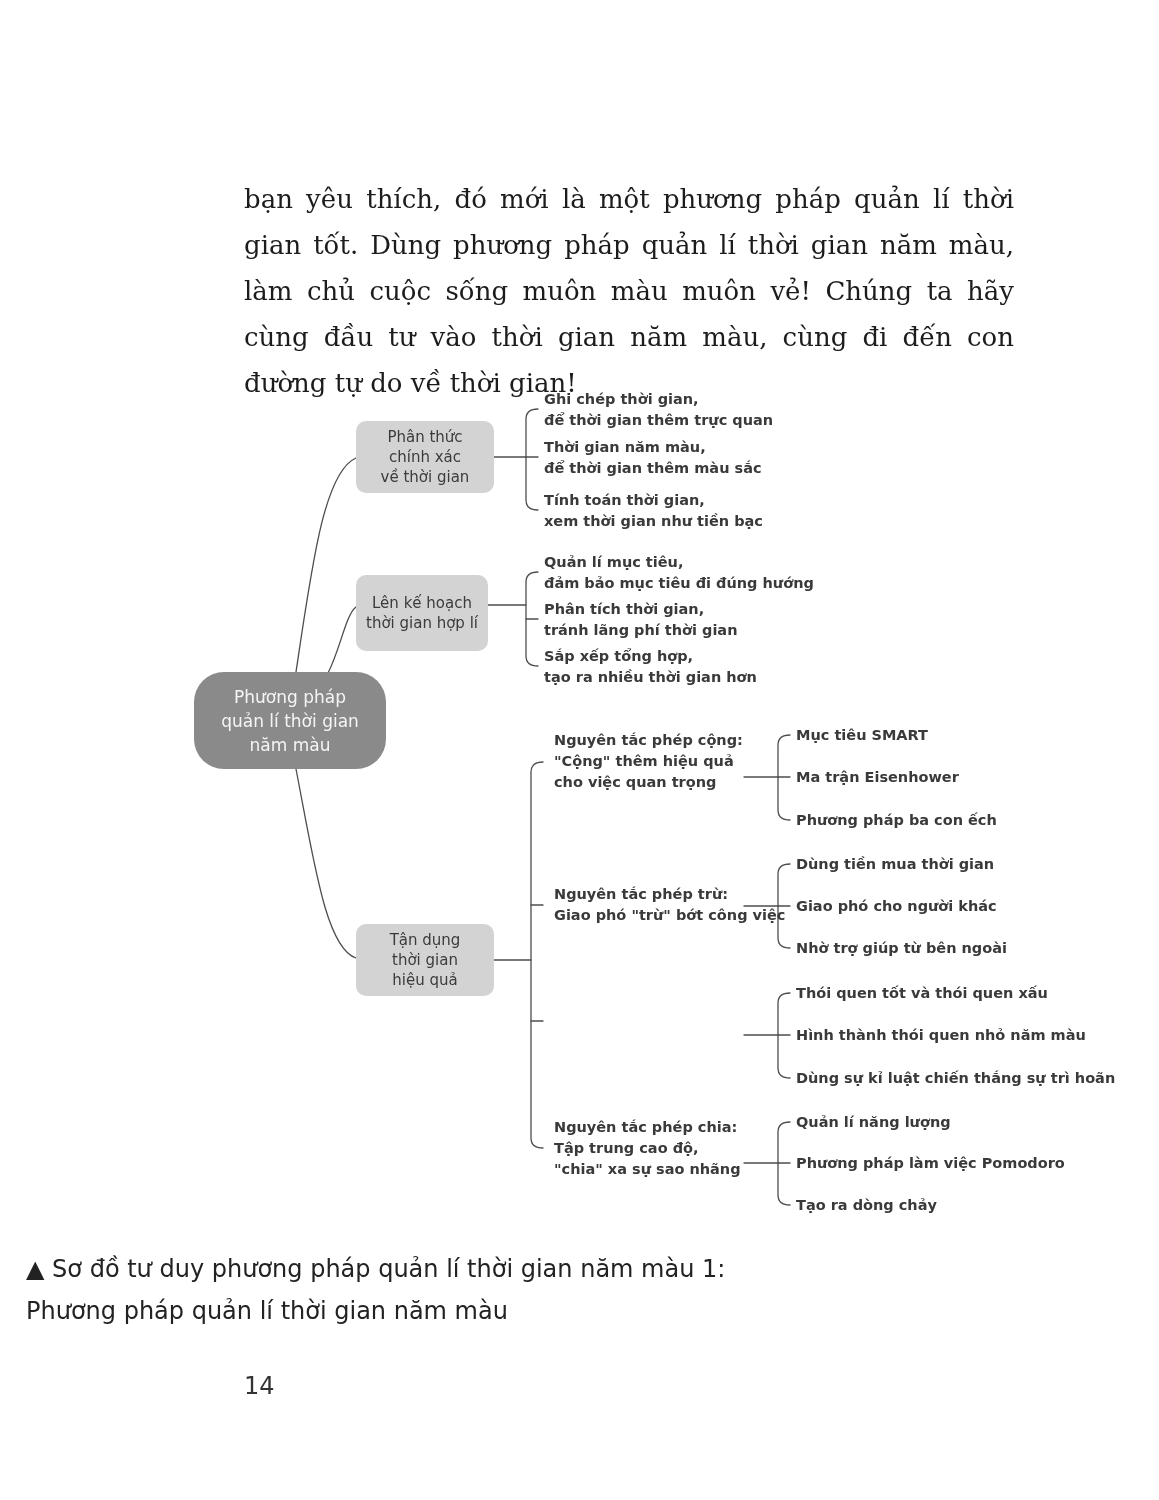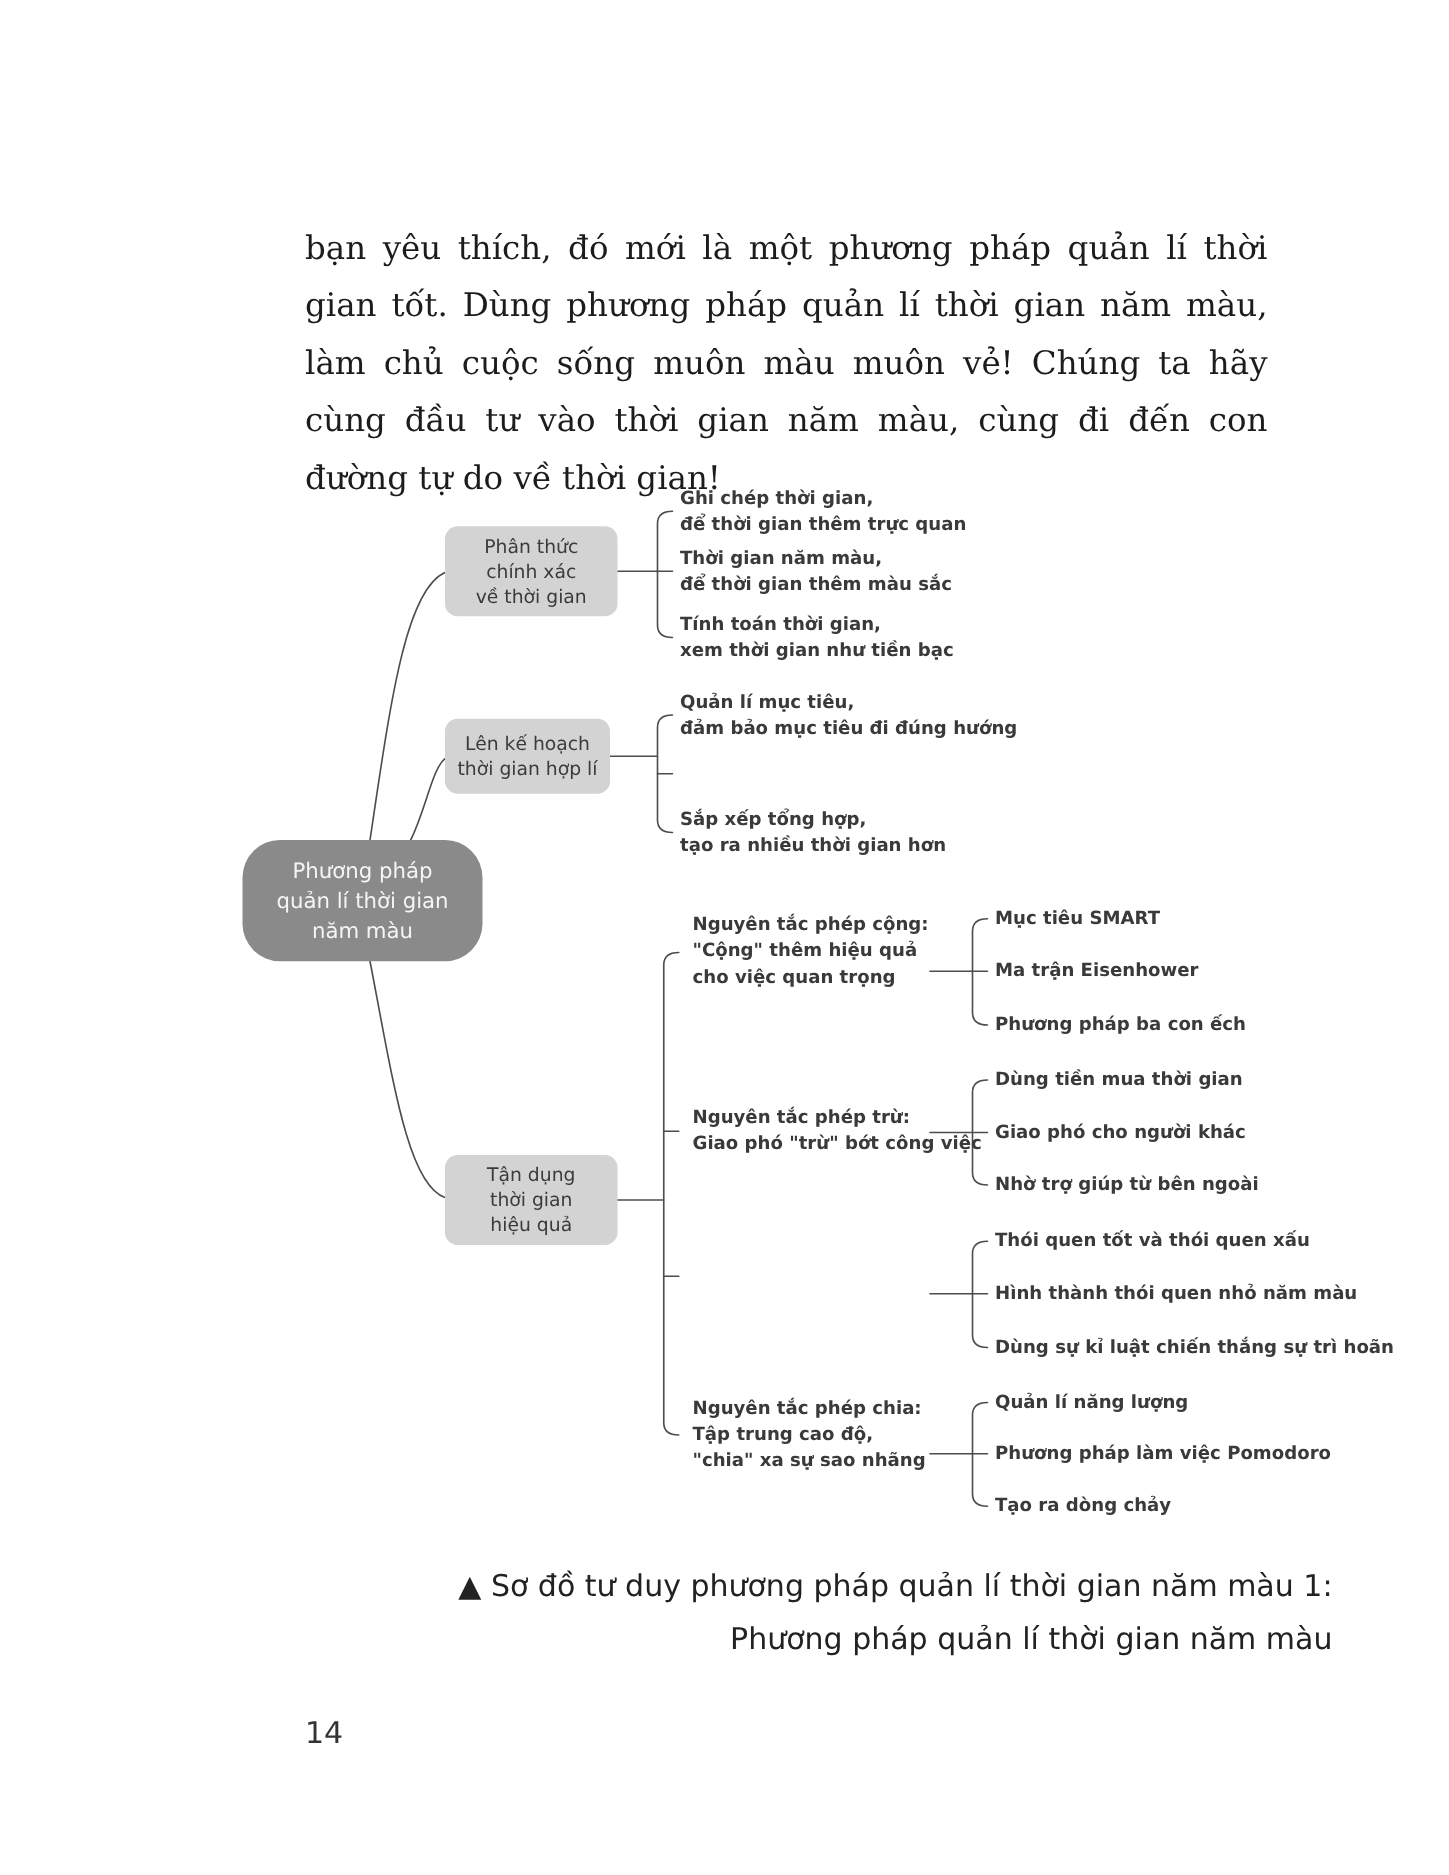--- a/index.html
+++ b/index.html
@@ -51,21 +51,21 @@
     position: absolute;
     font-size: 14.5px;
     line-height: 21px;
     color: #3a3a3a;
     white-space: pre;
     font-weight: bold;
   }
   .caption {
     position: absolute;
     left: 0; top: 1248px; width: 1040px;
-    text-align: right;
+    text-align: left;
     color: #222222;
     font-size: 24px;
     line-height: 42px;
   }
   .pagenum {
     position: absolute;
     left: 218px; top: 1372px;
     font-size: 24px;
     color: #333333;
   }
@@ -115,35 +115,37 @@
       <path d="M 752 1163 L 764 1163"></path>
     </svg>
 
     <div class="root-node">Phương pháp
 quản lí thời gian
 năm màu</div>
 
     <div class="branch-node" style="left:330px; top:421px; width:138px; height:72px;">Phân thức
 chính xác
 về thời gian</div>
-    <div class="branch-node" style="left:330px; top:575px; width:132px; height:60px;">Lên kế hoạch
+    <div class="branch-node" style="left:330px; top:575px; width:132px; height:76px;">Lên kế hoạch
 thời gian hợp lí</div>
     <div class="branch-node" style="left:330px; top:924px; width:138px; height:72px;">Tận dụng
 thời gian
 hiệu quả</div>
 
     <div class="leaf" style="left:518px; top:389px;">Ghi chép thời gian,
 để thời gian thêm trực quan</div>
     <div class="leaf" style="left:518px; top:437px;">Thời gian năm màu,
 để thời gian thêm màu sắc</div>
     <div class="leaf" style="left:518px; top:490px;">Tính toán thời gian,
 xem thời gian như tiền bạc</div>
 
     <div class="leaf" style="left:518px; top:552px;">Quản lí mục tiêu,
 đảm bảo mục tiêu đi đúng hướng</div>
+    <div class="leaf" style="left:518px; top:599px;">Phân tích thời gian,
+tránh lãng phí thời gian</div>
     <div class="leaf" style="left:518px; top:646px;">Sắp xếp tổng hợp,
 tạo ra nhiều thời gian hơn</div>
 
     <div class="leaf" style="left:528px; top:730px;">Nguyên tắc phép cộng:
 "Cộng" thêm hiệu quả
 cho việc quan trọng</div>
     <div class="leaf" style="left:528px; top:884px;">Nguyên tắc phép trừ:
 Giao phó "trừ" bớt công việc</div>
     <div class="leaf" style="left:528px; top:1117px;">Nguyên tắc phép chia:
 Tập trung cao độ,

